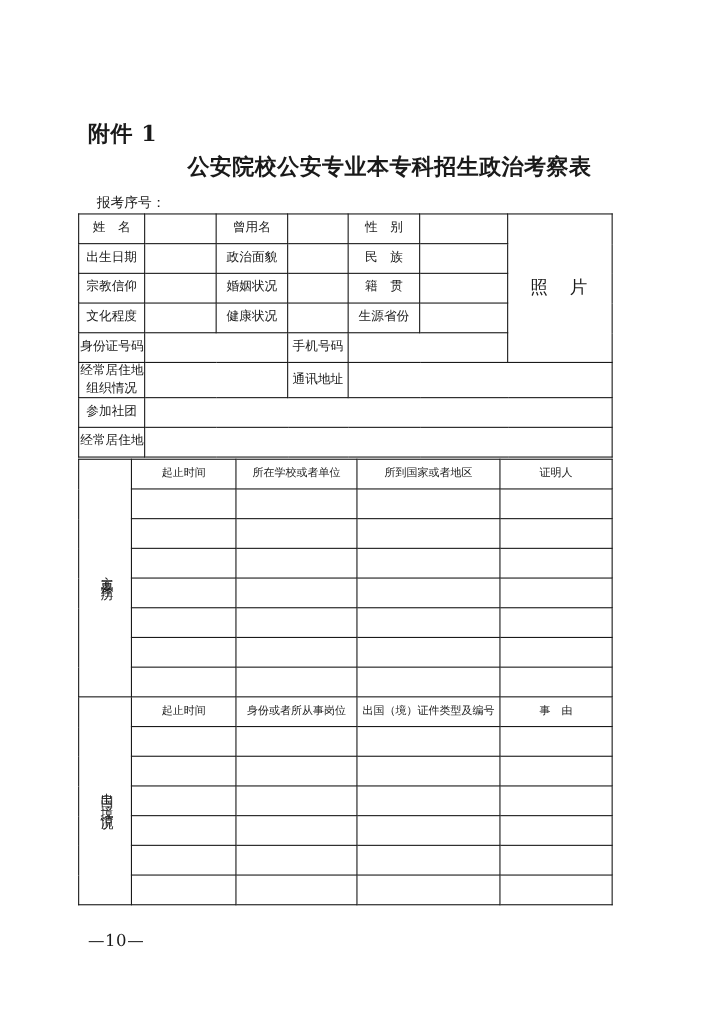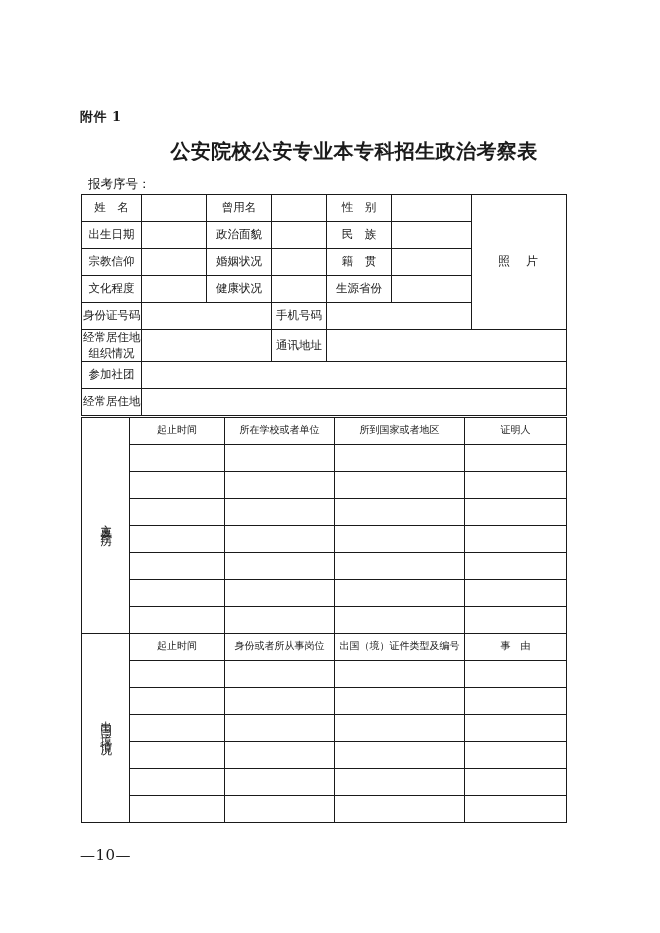--- a/index.html
+++ b/index.html
@@ -7,58 +7,58 @@
     width:660px;height:933px;background:#ffffff;
     font-family:"DejaVu Sans","Liberation Sans",sans-serif;
     color:#1a1a1a;position:relative;overflow:hidden;
   }
   .page{position:absolute;inset:0;}
 
   
   .attach{
     position:absolute;left:80px;top:108px;
     font-family:"DejaVu Serif","Liberation Serif",serif;
-    font-size:13px;font-weight:bold;letter-spacing:.5px;
+    font-size:20px;font-weight:bold;letter-spacing:.5px;
   }
   .doc-title{
     position:absolute;left:0;right:0;top:138px;
     text-align:center;
     font-family:"DejaVu Serif","Liberation Serif",serif;
     font-size:20px;font-weight:bold;letter-spacing:.4px;
     padding-left:48px;
   }
   .serial{
     position:absolute;left:88px;top:176px;
     font-family:"DejaVu Serif","Liberation Serif",serif;
     font-size:12.5px;
   }
 
   
   .tbl{
-    position:absolute;left:81px;width:485px;
+    position:absolute;left:71px;width:485px;
     border-collapse:collapse;
     table-layout:fixed;
-    font-family:Liberation Mono, monospace;
+    font-family:Liberation Serif, serif;
   }
   #top-table{top:194px;}
   #exp-table{top:417px;}
 
   .tbl td{
     border:1px solid #1a1a1a;
     font-size:11.5px;
     text-align:center;
     vertical-align:middle;
     padding:0 1px;
     line-height:1.35;
     height:27px;
     box-sizing:border-box;
   }
   td.lbl{white-space:nowrap;}
   td.val{}
-  td.photo{font-size:12px;letter-spacing:2px;}
+  td.photo{font-size:16px;letter-spacing:2px;}
   td.hdr{font-size:10px;white-space:nowrap;}
 
   
   td.vlabel{
     width:48px;
     padding:4px 0;
   }
   .vtext{
     writing-mode:vertical-rl;
     text-orientation:upright;

